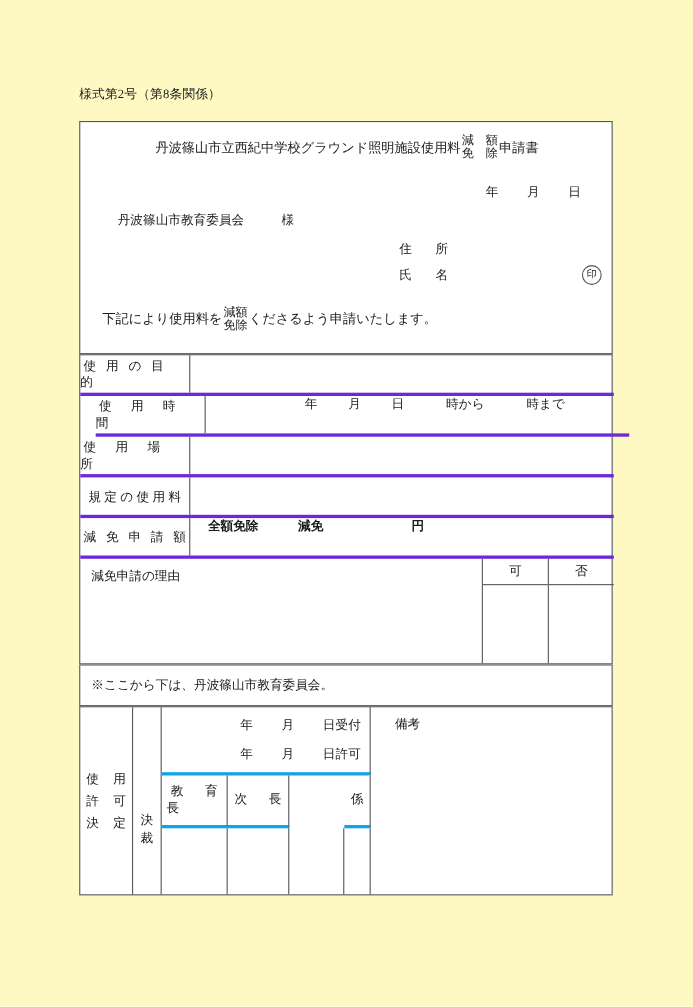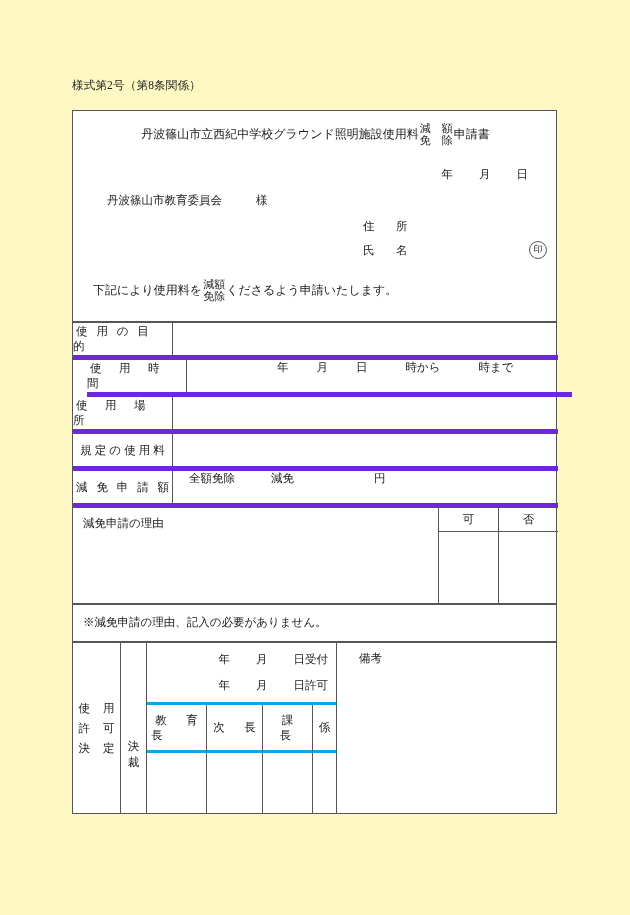--- a/index.html
+++ b/index.html
@@ -129,21 +129,21 @@
     left: 72px;
     top: 322px;
     width: 485px;
     height: 282px;
   }
   .mt-row {
     position: absolute;
     left: 0;
     width: 485px;
     box-sizing: border-box;
-    border-bottom: 5px solid #6d28d9;
+    border-bottom: 3px solid #6d28d9;
   }
   .mt-row.last { border-bottom: none; }
   .mt-label {
     position: absolute;
     left: 0; top: 0;
     width: 100px;
     height: 100%;
     box-sizing: border-box;
     border-right: 1px solid #55555a;
     display: flex;
@@ -159,21 +159,21 @@
     top: 0;
     right: 0;
     height: 100%;
     display: flex;
     align-items: flex-start;
     font-size: 11.5px;
   }
   .use-time-text { padding-left: 90px; white-space: nowrap; }
   .use-time-text .g1 { display: inline-block; width: 28px; }
   .use-time-text .g2 { display: inline-block; width: 38px; }
-  .fee-text { padding-left: 16px; white-space: nowrap; }
+  .fee-text { padding-left: 16px; white-space: nowrap; font-weight: bold; }
   .fee-text .g1 { display: inline-block; width: 36px; }
   .fee-text .g2 { display: inline-block; width: 80px; }
   
   .reason-label {
     position: absolute;
     left: 10px;
     top: 8px;
     font-size: 11.5px;
   }
   .judge-col {
@@ -376,21 +376,21 @@
         <div style="height:69px;"></div>
       </div>
       <div class="judge-col" style="left:425px; width:60px;">
         <div class="judge-head">否</div>
         <div style="height:69px;"></div>
       </div>
     </div>
   </div>
 
   <div class="frame" id="note-box">
-    <div class="note-text">※減免申請の理由、記入の必要がありません。</div>
+    <div class="note-text">※ここから下は、丹波篠山市教育委員会。</div>
   </div>
 
   <div class="frame" id="bottom-table">
 
     <div class="bt-cell decision-label v-right">
       <div class="dl-grid">
         <span>使</span>
         <span>用</span>
         <span>許</span>
         <span>可</span>
@@ -417,23 +417,20 @@
 
     <div class="bt-cell sig-head v-right h-bottom" style="left:74px; width:60px;">
       <div>
         <span>教　育</span>
         <span style="letter-spacing:0; text-indent:0; text-align:left;">長</span>
       </div>
     </div>
     <div class="bt-cell sig-head v-right h-bottom" style="left:134px; width:56px;">
       <span>次　長</span>
     </div>
-    <div class="bt-cell sig-head v-right h-bottom" style="left:190px; width:50px;">
-      <span>課　長</span>
-    </div>
     <div class="bt-cell sig-head v-right h-bottom" style="left:240px; width:24px;">
       <span style="letter-spacing:0; text-indent:0;">係</span>
     </div>
 
     <div class="bt-cell sig-body v-right" style="left:74px; width:60px;"></div>
     <div class="bt-cell sig-body v-right" style="left:134px; width:56px;"></div>
     <div class="bt-cell sig-body v-right" style="left:190px; width:50px;"></div>
     <div class="bt-cell sig-body v-right" style="left:240px; width:24px;"></div>
 
     <div class="bt-cell remark-col">

